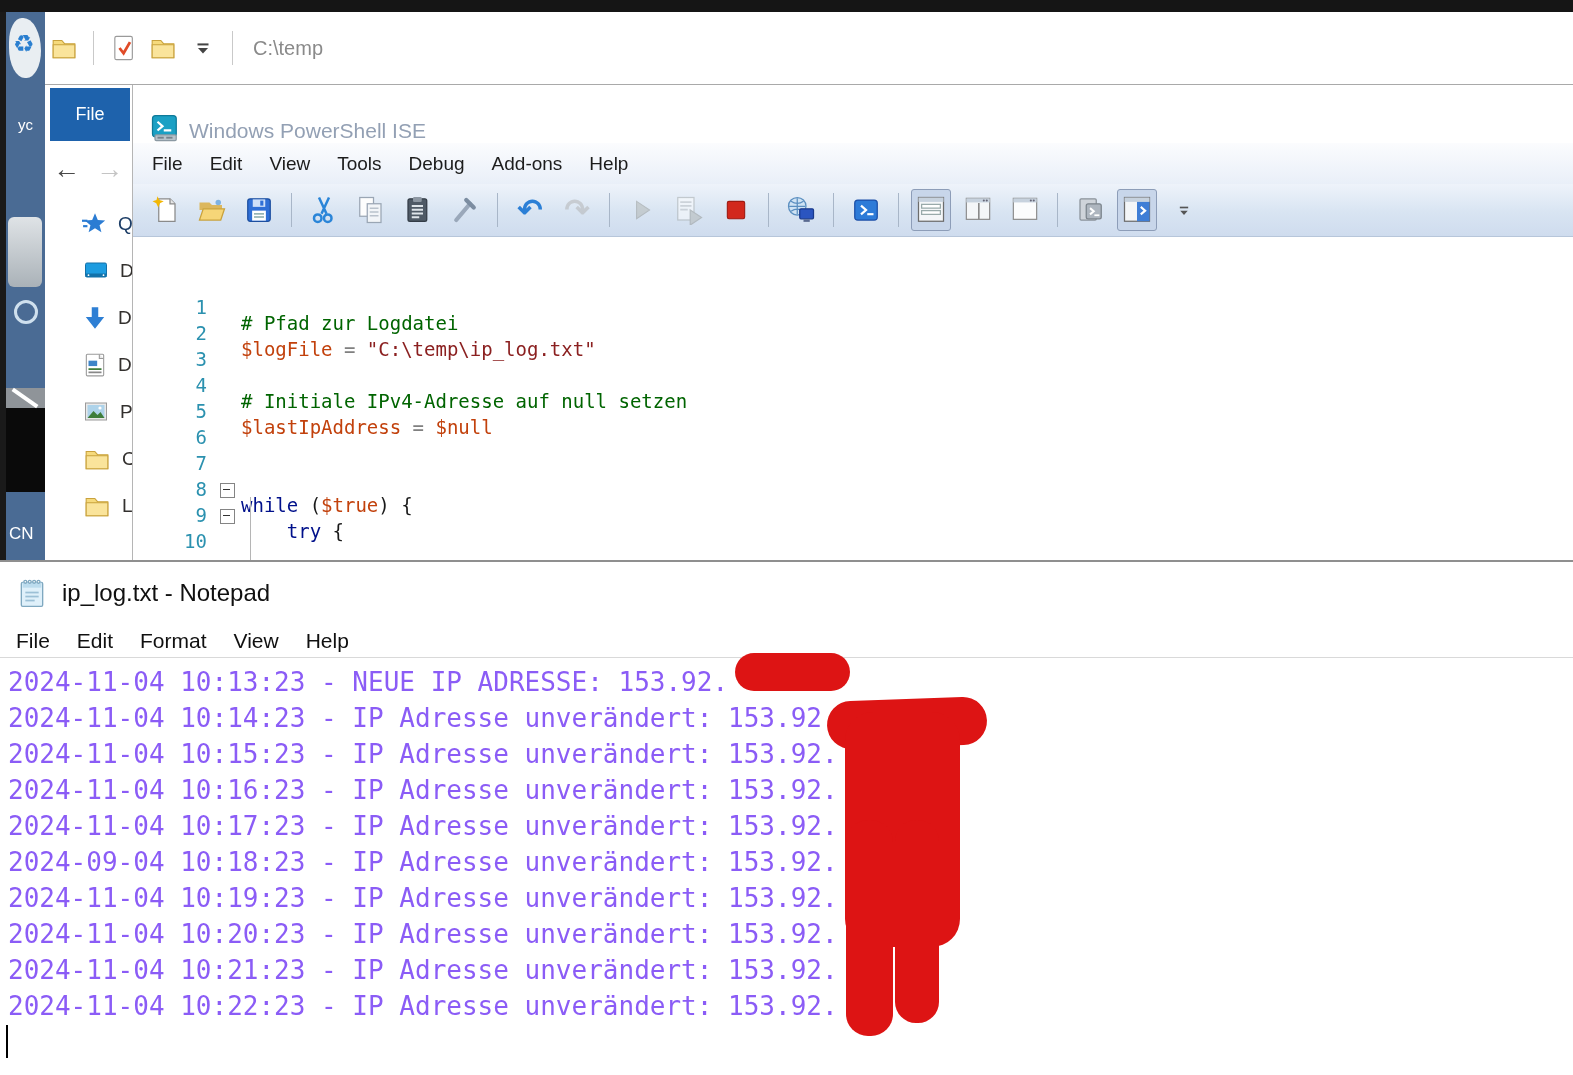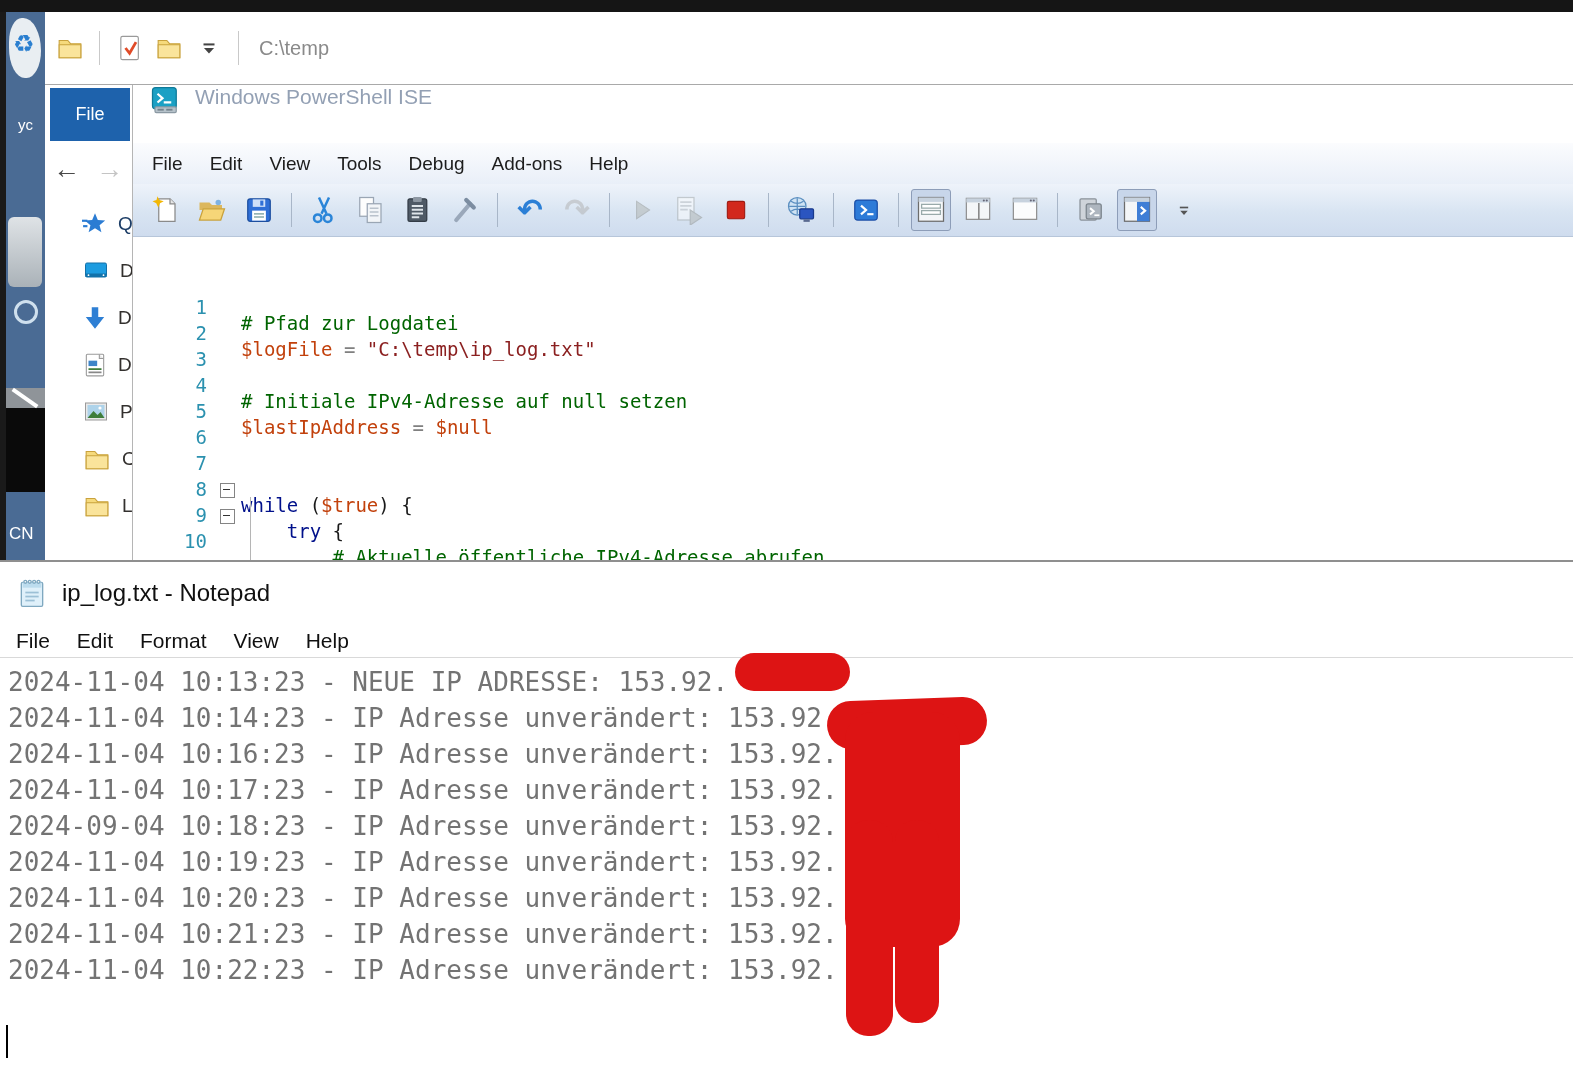--- a/index.html
+++ b/index.html
@@ -13,36 +13,36 @@
   .recycle .sym{position:absolute;left:6px;top:14px;font-size:24px;color:#2a7fd0;}
   .desk-label{position:absolute;color:#fff;font-size:15px;left:3px;}
   .printer-blob{position:absolute;left:2px;top:205px;width:34px;height:70px;background:linear-gradient(#dfe3e6,#aab2b8);border-radius:6px;}
   .ring{position:absolute;left:8px;top:288px;width:18px;height:18px;border:3px solid #cfe0ee;border-radius:50%;}
   .cmd-corner{position:absolute;left:0;top:376px;width:39px;height:104px;background:#0a0a0a;}
   .cmd-corner .tbar{position:absolute;left:0;top:0;width:100%;height:20px;background:#8f9499;}
   .cmd-corner .slash{position:absolute;left:4px;top:8px;width:30px;height:4px;background:#fff;transform:rotate(35deg);}
   
   .explorer{position:absolute;left:45px;top:12px;width:1528px;height:548px;background:#fff;}
   .qat-row{position:absolute;left:0;top:0;width:100%;height:73px;background:#fff;border-bottom:1px solid #a9a9a9;
-           display:flex;align-items:center;padding-left:10px;box-sizing:border-box;gap:10px;}
+           display:flex;align-items:center;padding-left:4px;box-sizing:border-box;gap:10px;}
   .qat-btn{width:30px;height:30px;display:flex;align-items:center;justify-content:center;}
   .qat-sep{width:1px;height:34px;background:#c9c9c9;margin:0 4px;}
   .address{font-size:20px;color:#8a8a8a;margin-left:6px;}
   .file-tab{position:absolute;left:5px;top:76px;width:80px;height:53px;background:#1e62ac;color:#fff;
             font-size:18px;display:flex;align-items:center;justify-content:center;}
   .nav-row{position:absolute;left:0px;top:129px;width:86px;height:56px;display:flex;align-items:center;gap:16px;padding-left:8px;}
   .nav-glyph{font-size:27px;line-height:1;}
   .sidebar{position:absolute;left:0;top:196px;width:87px;height:352px;display:flex;flex-direction:column;gap:15px;
            padding-left:37px;box-sizing:border-box;overflow:hidden;}
   .side-item{display:flex;align-items:center;gap:10px;height:32px;flex:none;}
   .side-item .lbl{font-size:19px;color:#33302e;white-space:nowrap;}
   .side-item:first-child .lbl{color:#1c3d66;}
   
   .ise{position:absolute;left:132px;top:85px;width:1441px;height:475px;background:#fff;border-left:1px solid #b5b5b5;}
-  .ise-title{position:absolute;left:0;top:0;width:100%;height:58px;background:#fff;display:flex;align-items:flex-start;gap:15px;padding-left:17px;box-sizing:border-box;}
+  .ise-title{position:absolute;left:0;top:0;width:100%;height:58px;background:#fff;display:flex;align-items:flex-end;gap:9px;padding-left:17px;box-sizing:border-box;}
   .ise-title .txt{font-size:21px;color:#93a0b4;}
   .ise-menubar{position:absolute;left:0;top:58px;width:100%;height:41px;background:linear-gradient(#fbfcfe,#e9eff8);
                display:flex;align-items:center;gap:27px;padding-left:19px;box-sizing:border-box;}
   .ise-menu-item{font-size:19px;color:#1c1c1c;}
   .ise-toolbar{position:absolute;left:0;top:99px;width:100%;height:53px;background:linear-gradient(#eef3fa,#d8e4f2 55%,#cfdcee);
                border-bottom:1px solid #b7c6da;display:flex;align-items:center;padding-left:12px;box-sizing:border-box;gap:7px;}
   .tool-btn{width:38px;height:40px;display:flex;align-items:center;justify-content:center;border:1px solid transparent;border-radius:3px;flex:none;}
   .tool-btn.pressed{border-color:#8d9db8;background:#c8d6ea;}
   .tool-btn.disabled{opacity:.5;filter:grayscale(.7);}
   .tool-sep{width:11px;height:40px;flex:none;position:relative;}
@@ -73,21 +73,21 @@
   .sg-parameter{color:#000080;}
   .sg-plain{color:#1a1a1a;}
   
   .notepad{position:absolute;left:0;top:560px;width:1573px;height:515px;background:#fff;border-top:2px solid #8f8f8f;box-sizing:border-box;}
   .np-title{position:absolute;left:0;top:0;width:100%;height:62px;display:flex;align-items:center;gap:14px;padding-left:16px;box-sizing:border-box;}
   .np-title .txt{font-size:24px;color:#101010;}
   .np-menubar{position:absolute;left:0;top:62px;width:100%;height:34px;display:flex;align-items:center;gap:27px;
               padding-left:16px;box-sizing:border-box;border-bottom:1px solid #d9d9d9;}
   .np-menu-item{font-size:21px;color:#101010;}
   .np-content{position:absolute;left:0;top:98px;width:100%;bottom:0;overflow:hidden;
-              font-family:"DejaVu Sans Mono","Liberation Mono",monospace;font-size:26px;color:#737373;}
+              font-family:"DejaVu Sans Mono","Liberation Mono",monospace;font-size:26px;color:#8b5cf6;}
   .np-line{height:36px;line-height:36px;white-space:pre;padding-left:8px;}
   .caret{position:absolute;left:6px;width:2px;height:33px;background:#000;}
   .red-overlay{position:absolute;left:0;top:0;width:1573px;height:1075px;pointer-events:none;}
   .icon-wrap{display:inline-flex;align-items:center;justify-content:center;}
 </style>
 </head>
 <body>
 
 <div class="stage">
 
@@ -449,21 +449,21 @@
     <div class="editor" id="ise-editor" style="padding-top: 5px;">
         <div class="ed-line"><span class="lnum">1</span><span class="foldcol"></span><span class="code"><span class="sg-comment"># Pfad zur Logdatei</span></span></div>
         <div class="ed-line"><span class="lnum">2</span><span class="foldcol"></span><span class="code"><span class="sg-variable">$logFile</span><span class="sg-operator"> = </span><span class="sg-string">"C:\temp\ip_log.txt"</span></span></div>
         <div class="ed-line"><span class="lnum">3</span><span class="foldcol"></span><span class="code"></span></div>
         <div class="ed-line"><span class="lnum">4</span><span class="foldcol"></span><span class="code"><span class="sg-comment"># Initiale IPv4-Adresse auf null setzen</span></span></div>
         <div class="ed-line"><span class="lnum">5</span><span class="foldcol"></span><span class="code"><span class="sg-variable">$lastIpAddress</span><span class="sg-operator"> = </span><span class="sg-variable">$null</span></span></div>
         <div class="ed-line"><span class="lnum">6</span><span class="foldcol"></span><span class="code"></span></div>
         <div class="ed-line"><span class="lnum">7</span><span class="foldcol"></span></div>
         <div class="ed-line"><span class="lnum">8</span><span class="foldcol"><span class="fbox"></span></span><span class="code"><span class="sg-keyword">while</span><span class="sg-plain"> (</span><span class="sg-variable">$true</span><span class="sg-plain">) {</span></span></div>
         <div class="ed-line"><span class="lnum">9</span><span class="foldcol"><span class="fbox"></span></span><span class="code"><span class="sg-plain">    </span><span class="sg-keyword">try</span><span class="sg-plain"> {</span></span></div>
-        <div class="ed-line"><span class="lnum">10</span><span class="foldcol"></span><span class="code"><span class="sg-plain">        </span><span class="sg-comment"># Aktuelle öffentliche IPv4-Adresse abrufen</span></span></div>
+        <div class="ed-line"><span class="lnum">10</span><span class="foldcol"></span><span class="code"><span class="sg-plain">        </span></span></div>
         <div class="ed-line"><span class="lnum">11</span><span class="foldcol"></span><span class="code"><span class="sg-plain">        </span><span class="sg-variable">$currentIpAddress</span><span class="sg-operator"> = </span><span class="sg-plain">(</span><span class="sg-command">Invoke-RestMethod</span><span class="sg-parameter"> -Uri </span><span class="sg-string">"https://api.ipify.org"</span><span class="sg-plain">).Trim()</span></span></div>
         <div class="stem" style="left: 109px; top: 208px; bottom: 0px;"></div>
       </div>
   </div>
 
   <div class="notepad">
     <div class="np-title">
       <span class="icon-wrap" id="np-app-icon">
           <svg width="32" height="32" viewBox="0 0 24 24">
             <rect x="4" y="4" width="16" height="18" rx="1" fill="#dff0fa" stroke="#7fa8c0"></rect>
@@ -486,20 +486,21 @@
     <div class="np-menubar" id="np-menubar">
         <span class="np-menu-item">File</span>
         <span class="np-menu-item">Edit</span>
         <span class="np-menu-item">Format</span>
         <span class="np-menu-item">View</span>
         <span class="np-menu-item">Help</span>
       </div>
     <div class="np-content" id="np-content" style="padding-top: 4px;">
         <div class="np-line">2024-11-04 10:13:23 - NEUE IP ADRESSE: 153.92.</div>
         <div class="np-line">2024-11-04 10:14:23 - IP Adresse unverändert: 153.92.</div>
+        <div class="np-line">2024-11-04 10:15:23 - IP Adresse unverändert: 153.92.</div>
         <div class="np-line">2024-11-04 10:16:23 - IP Adresse unverändert: 153.92.</div>
         <div class="np-line">2024-11-04 10:17:23 - IP Adresse unverändert: 153.92.</div>
         <div class="np-line">2024-09-04 10:18:23 - IP Adresse unverändert: 153.92.</div>
         <div class="np-line">2024-11-04 10:19:23 - IP Adresse unverändert: 153.92.</div>
         <div class="np-line">2024-11-04 10:20:23 - IP Adresse unverändert: 153.92.</div>
         <div class="np-line">2024-11-04 10:21:23 - IP Adresse unverändert: 153.92.</div>
         <div class="np-line">2024-11-04 10:22:23 - IP Adresse unverändert: 153.92.</div>
         <div class="caret" style="top: 365px;"></div>
       </div>
   </div>

